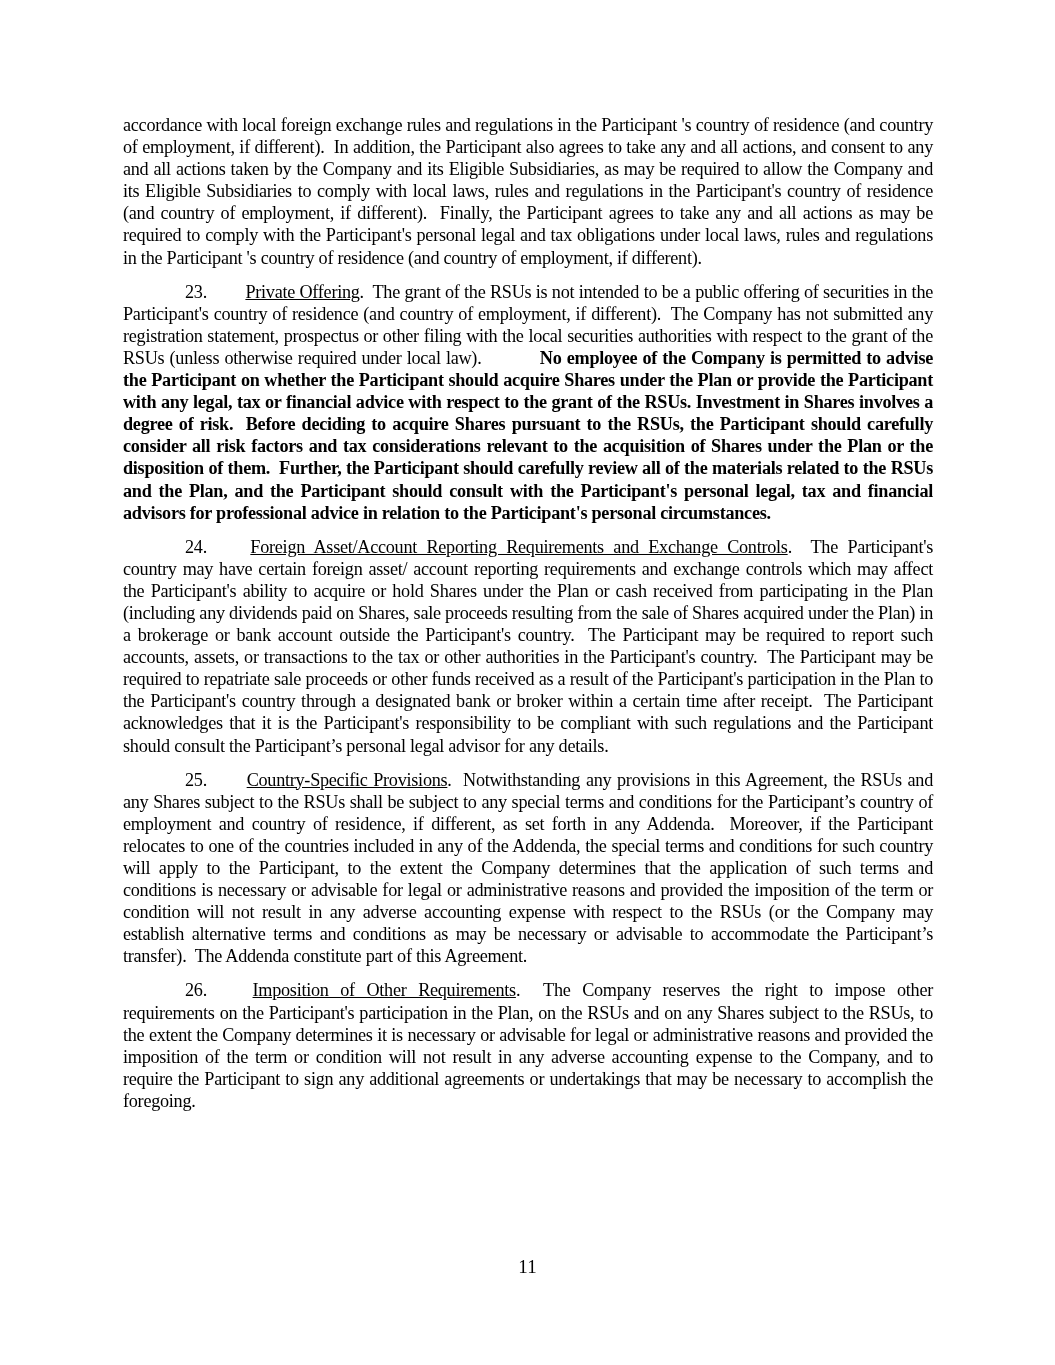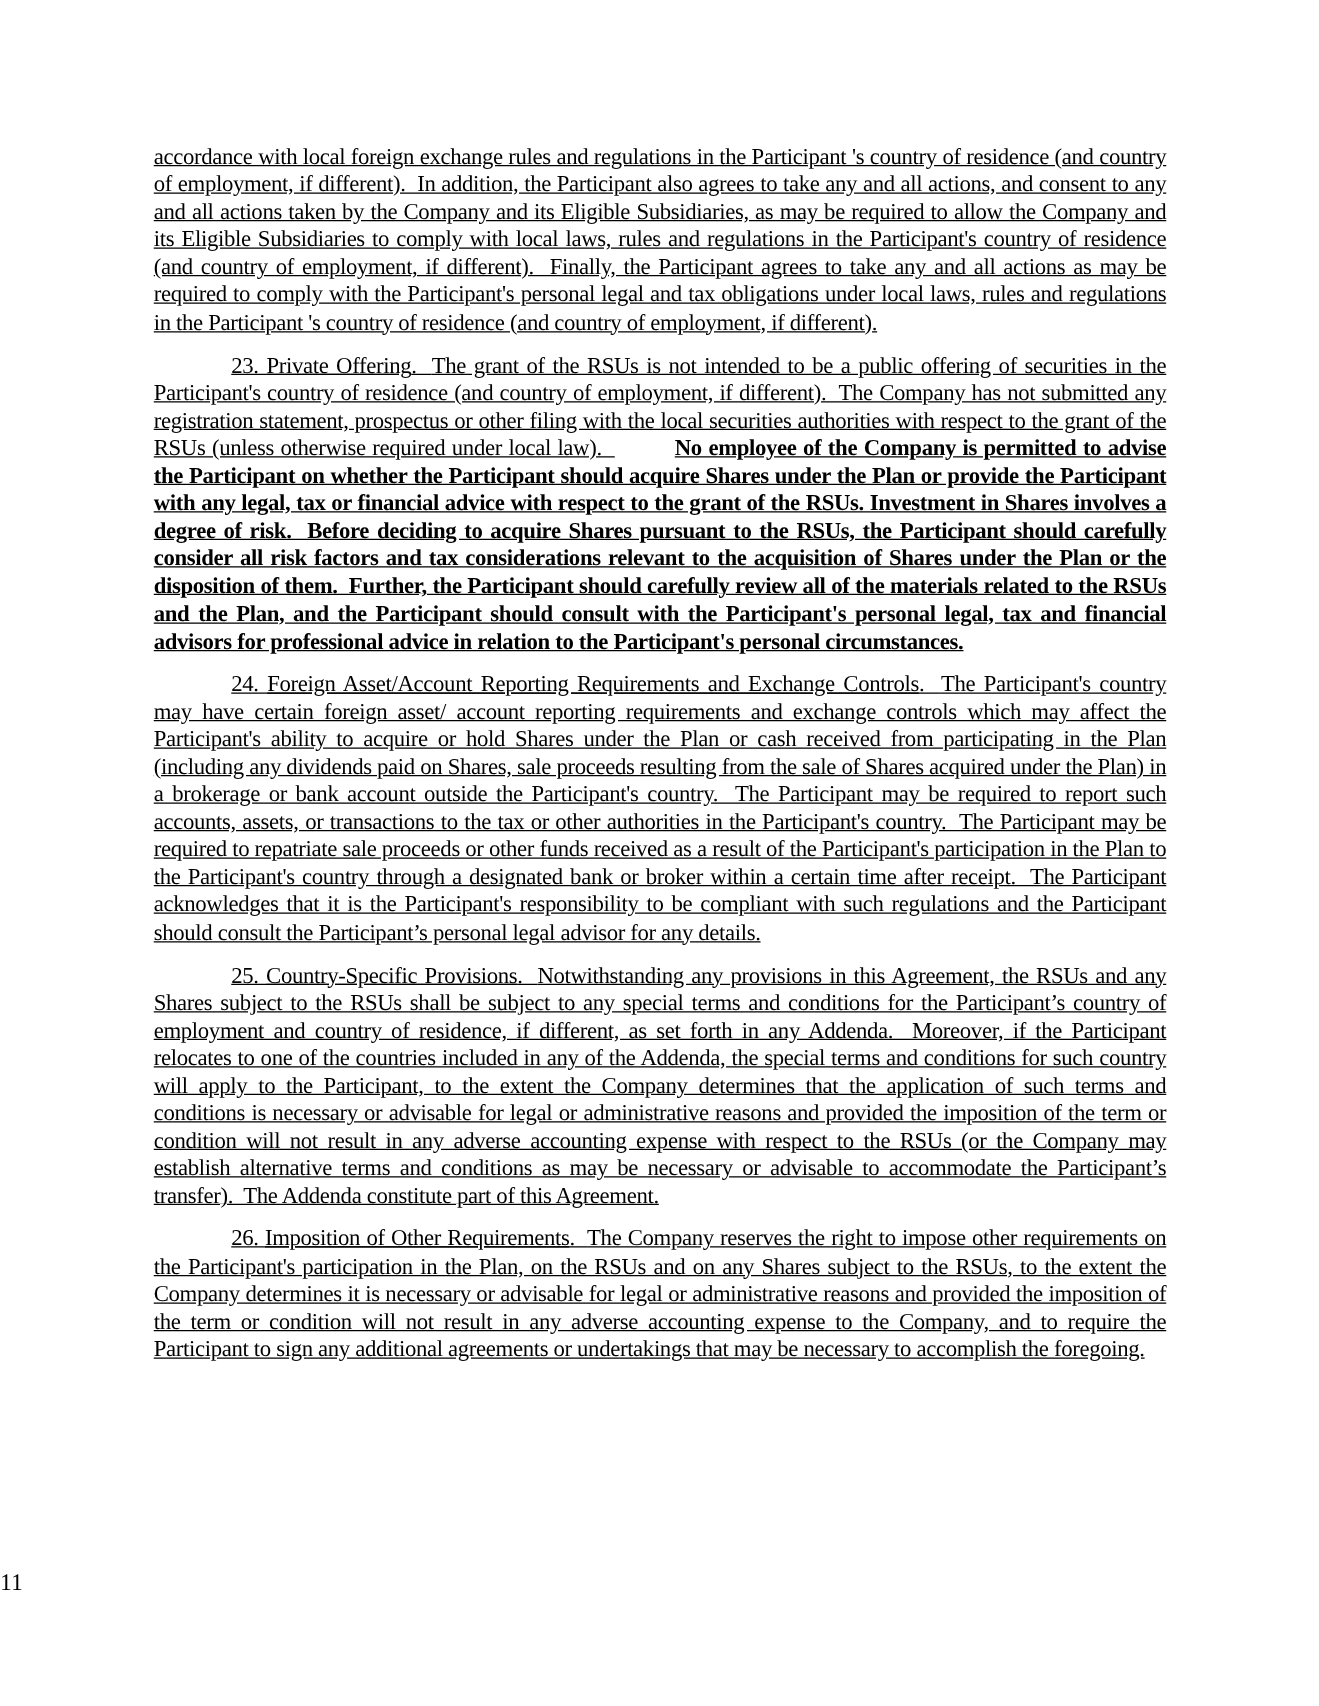--- a/index.html
+++ b/index.html
@@ -18,37 +18,36 @@
   .body-text {
     position: absolute;
     left: 123px;
     top: 114px;
     width: 810px;
     font-size: 18.2px;
     line-height: 22.1px;
     letter-spacing: -0.015em;
     text-align: justify;
     color: #000000;
-    text-decoration: underline;
   }
   .para {
     margin: 0 0 12px 0;
     text-indent: 62px;
   }
   .para.cont {
     text-indent: 0;
   }
-  .u { text-decoration: underline; }
+  .u { text-decoration: underline; margin-left: 34px; }
   .b { font-weight: bold; margin-left: 48px; }
   .page-number {
     position: absolute;
     left: 0;
     top: 1256px;
     width: 1055px;
-    text-align: left;
+    text-align: center;
     font-size: 19px;
     color: #000000;
   }
 </style>
 </head>
 <body>
 
 <div class="page">
   <div class="body-text">
 

